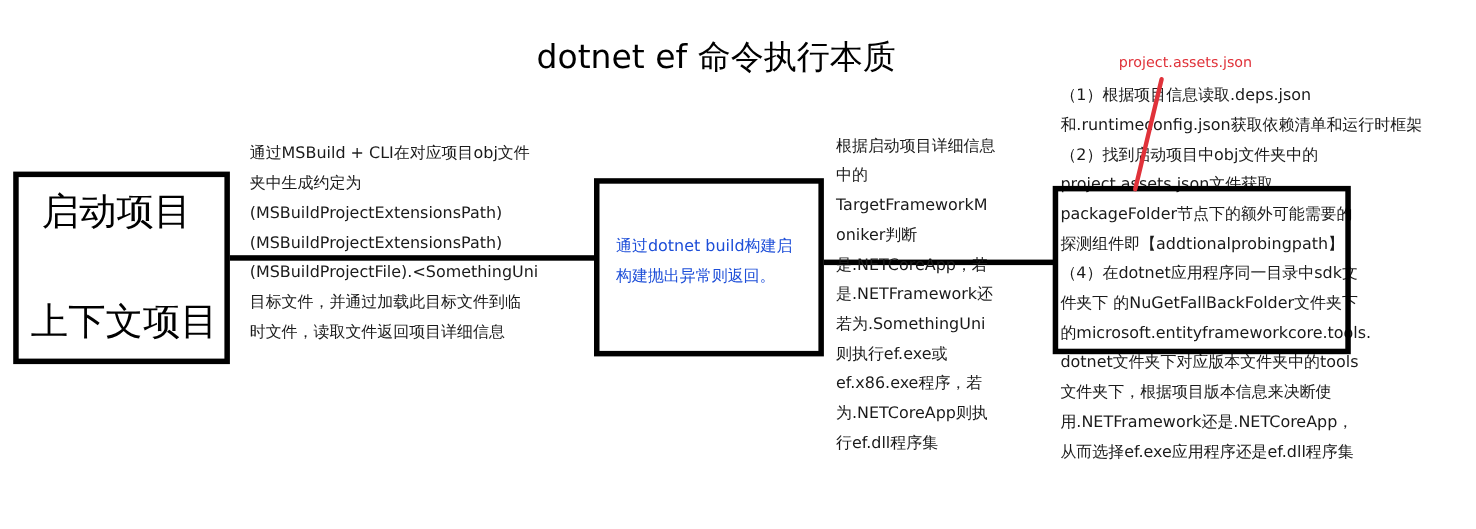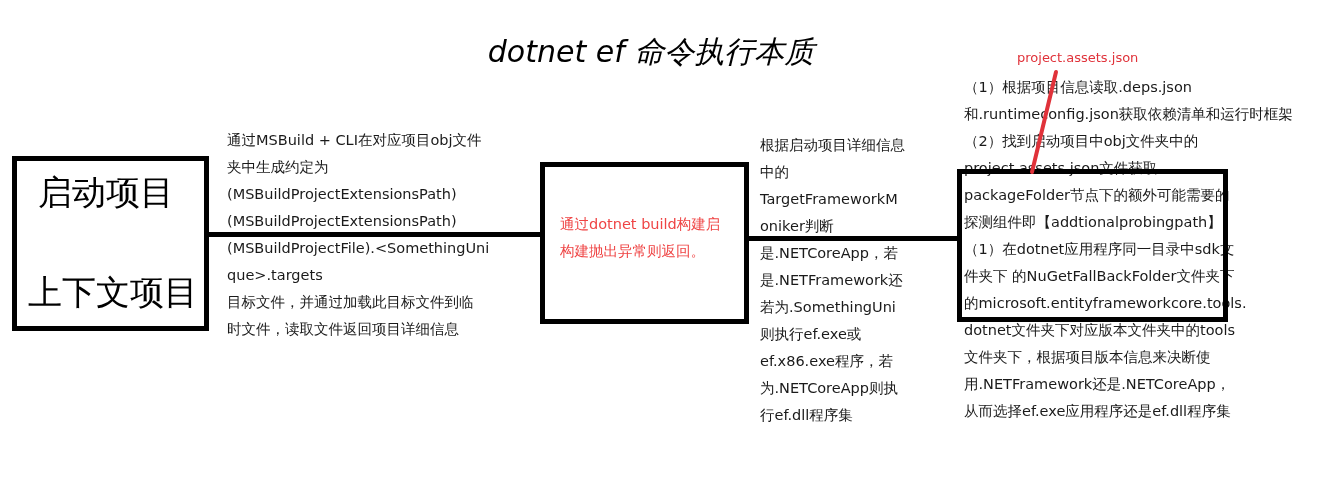--- a/index.html
+++ b/index.html
@@ -8,21 +8,21 @@
       background: #ffffff;
     }
     body {
       width: 1342px;
       height: 481px;
       position: relative;
       overflow: hidden;
       font-family: "DejaVu Sans", "Liberation Sans", sans-serif;
       color: #111111;
     }
-    .abs { position: absolute; font-style: italic; }
+    .abs { position: absolute; }
     .title {
       left: 0; top: 32px; width: 1302px;
       text-align: center;
       font-size: 30px;
       color: #000000;
       letter-spacing: 0px;
     }
     .box {
       position: absolute;
       border: 5px solid #000000;
@@ -45,21 +45,21 @@
       font-size: 14.5px;
       line-height: 27px;
       color: #1a1a1a;
       white-space: nowrap;
     }
     .para div { height: 27px; }
     .mid-text {
       position: absolute;
       font-size: 14.5px;
       line-height: 27px;
-      color: #ef4444;
+      color: #1d4ed8;
       white-space: nowrap;
     }
     .mid-text div { height: 27px; }
     .red-label {
       position: absolute;
       font-size: 13px;
       color: #e0323a;
       white-space: nowrap;
     }
     svg.overlay {
@@ -79,53 +79,52 @@
 <div class="box" style="left:12px; top:156px; width:197px; height:175px;"></div>
 <div class="label-lg" style="left:38px; top:170px;">启动项目</div>
 <div class="label-lg" style="left:28px; top:270px;">上下文项目</div>
 
 <div class="para" style="left:227px; top:127px;">
   <div>通过MSBuild + CLI在对应项目obj文件</div>
   <div>夹中生成约定为</div>
   <div>(MSBuildProjectExtensionsPath)</div>
   <div>(MSBuildProjectExtensionsPath)</div>
   <div>(MSBuildProjectFile).&lt;SomethingUni</div>
-  <div>que&gt;.targets</div>
   <div>目标文件，并通过加载此目标文件到临</div>
   <div>时文件，读取文件返回项目详细信息</div>
 </div>
 
 <div class="box" style="left:540px; top:162px; width:209px; height:162px;"></div>
 <div class="mid-text" style="left:560px; top:211px;">
   <div>通过dotnet build构建启</div>
   <div>构建抛出异常则返回。</div>
 </div>
 
-<div class="para" style="left:760px; top:132px;">
+<div class="para" style="left:760px; top:120px;">
   <div>根据启动项目详细信息</div>
   <div>中的</div>
   <div>TargetFrameworkM</div>
   <div>oniker判断</div>
   <div>是.NETCoreApp，若</div>
   <div>是.NETFramework还</div>
   <div>若为.SomethingUni</div>
   <div>则执行ef.exe或</div>
   <div>ef.x86.exe程序，若</div>
   <div>为.NETCoreApp则执</div>
   <div>行ef.dll程序集</div>
 </div>
 
 <div class="para" style="left:964px; top:74px;">
   <div>（1）根据项目信息读取.deps.json</div>
   <div>和.runtimeconfig.json获取依赖清单和运行时框架</div>
   <div>（2）找到启动项目中obj文件夹中的</div>
   <div>project.assets.json文件获取</div>
   <div>packageFolder节点下的额外可能需要的</div>
   <div>探测组件即【addtionalprobingpath】</div>
-  <div>（1）在dotnet应用程序同一目录中sdk文</div>
+  <div>（4）在dotnet应用程序同一目录中sdk文</div>
   <div>件夹下 的NuGetFallBackFolder文件夹下</div>
   <div>的microsoft.entityframeworkcore.tools.</div>
   <div>dotnet文件夹下对应版本文件夹中的tools</div>
   <div>文件夹下，根据项目版本信息来决断使</div>
   <div>用.NETFramework还是.NETCoreApp，</div>
   <div>从而选择ef.exe应用程序还是ef.dll程序集</div>
 </div>
 
 <div style="position:absolute; left:957px; top:169px; width:271px; height:153px; border:5px solid #000; box-sizing:border-box; background:transparent;"></div>
 

